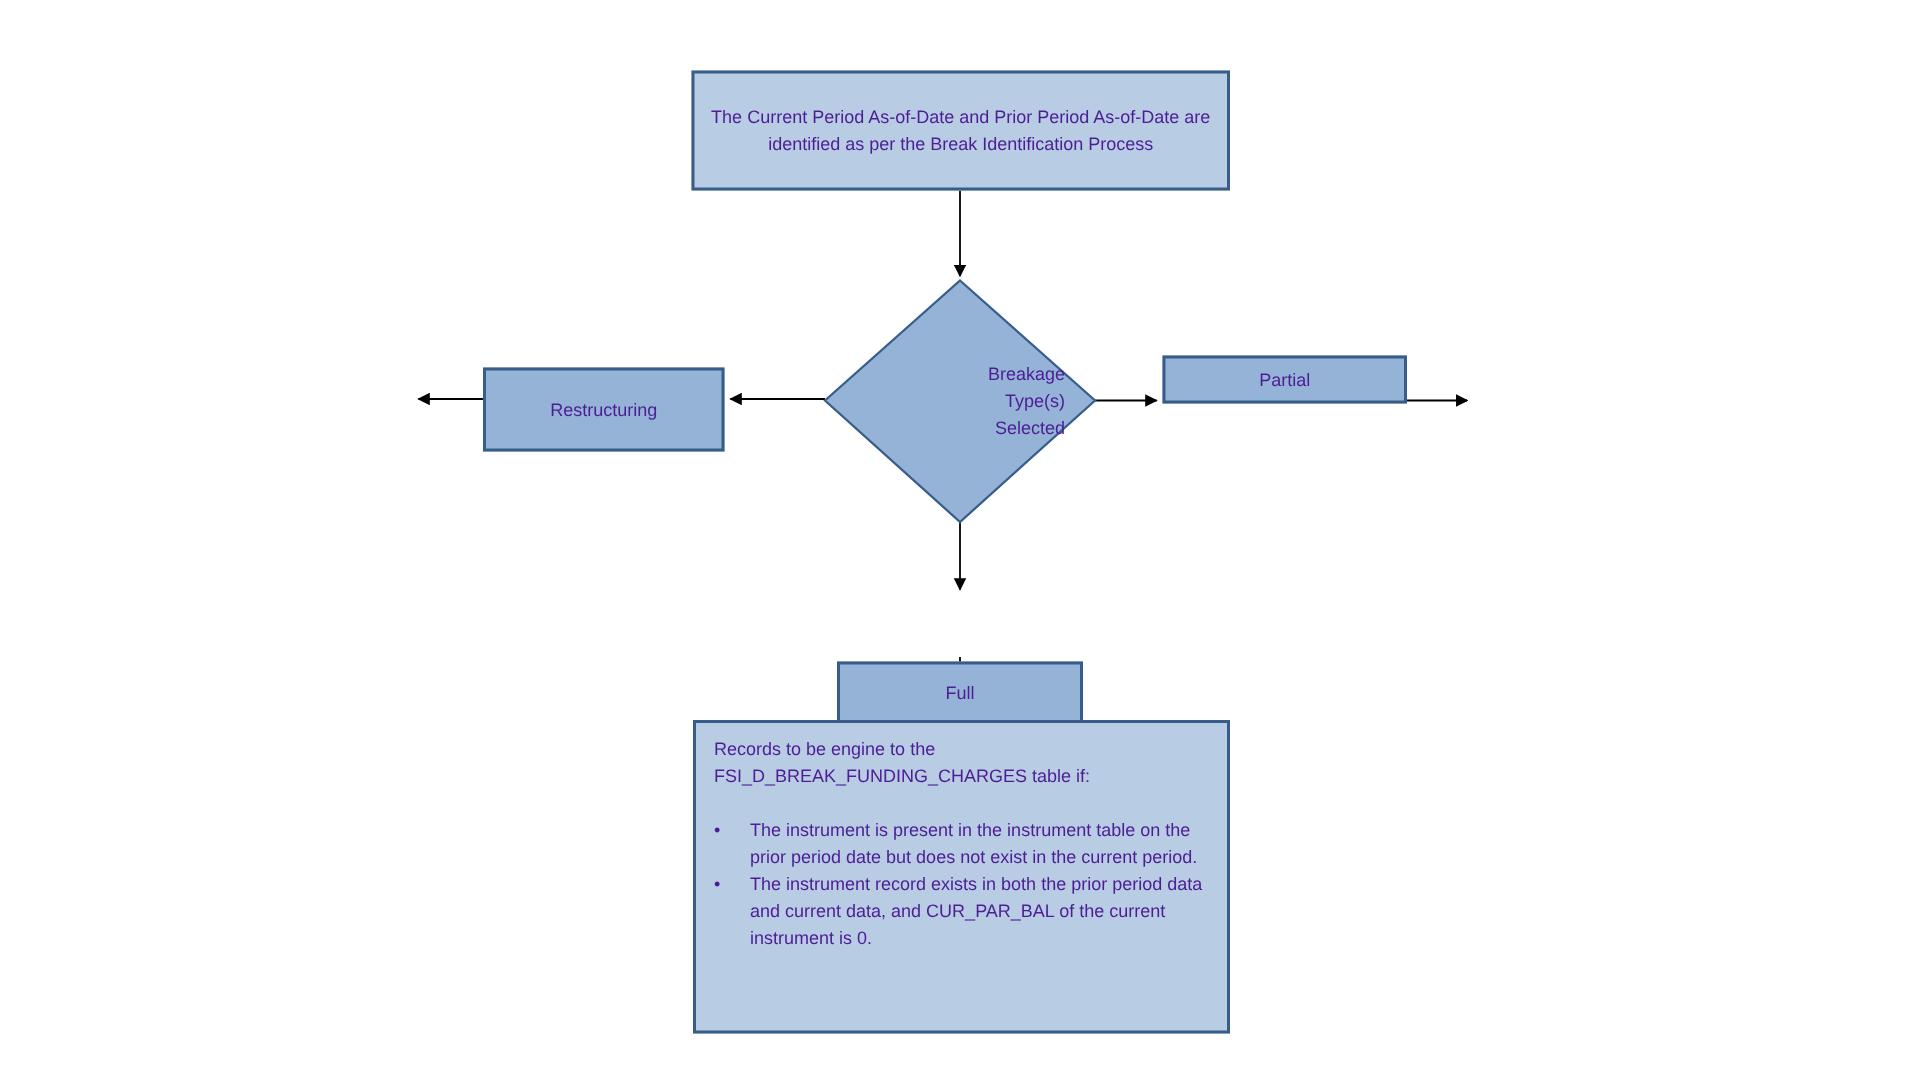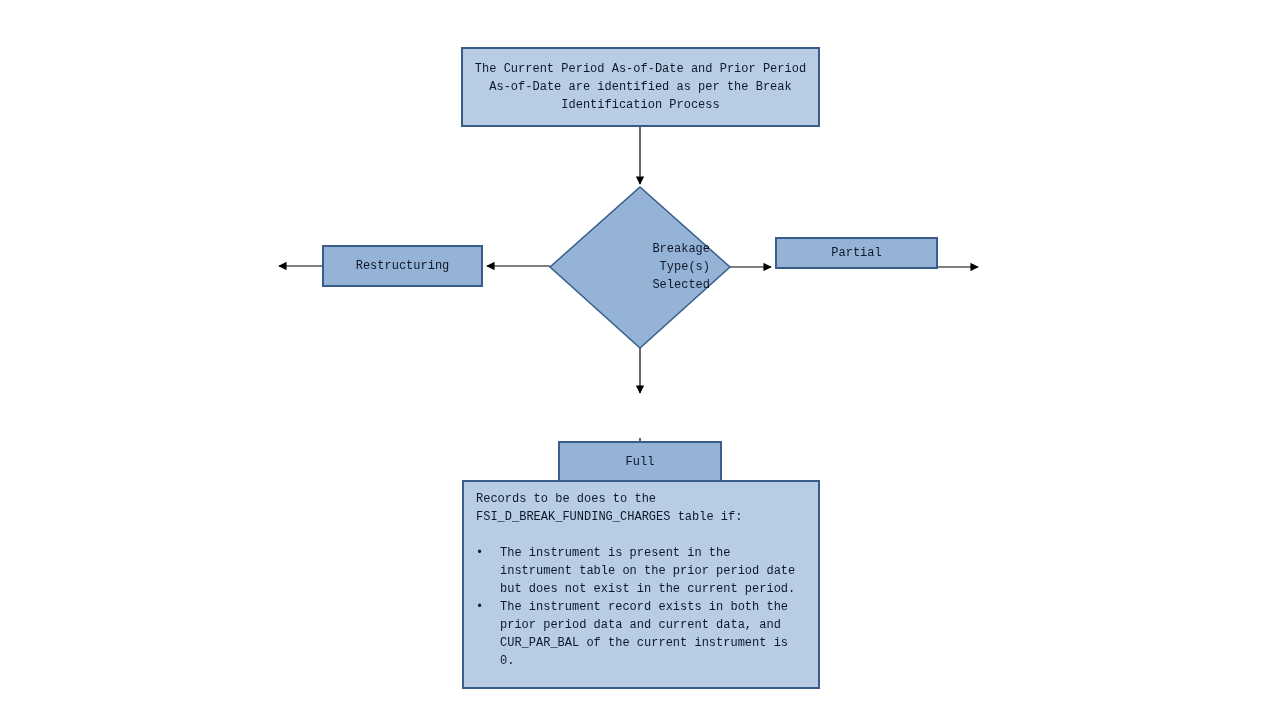--- a/index.html
+++ b/index.html
@@ -1,22 +1,22 @@
 <!DOCTYPE html>
 <html style="--light-fill: #b8cce4; --medium-fill: #95b3d7; --border-color: #385d8a; --arrow: #000000;"><head>
 <meta charset="utf-8">
 <style>
   html, body { margin: 0; padding: 0; background: #ffffff; }
   .canvas {
     position: relative;
     width: 1280px;
     height: 720px;
     background: #ffffff;
-    font-family: Liberation Mono, monospace;
-    color: #0f172a;
+    font-family: Liberation Sans, sans-serif;
+    color: #4c1d95;
     overflow: hidden;
   }
   .arrow-layer {
     position: absolute;
     left: 0; top: 0;
     width: 1280px; height: 720px;
   }
   .connector { stroke: var(--arrow, #000000); stroke-width: 1.2; }
   .arrowhead { fill: var(--arrow, #000000); }
   .diamond-shape {
@@ -83,36 +83,36 @@
   </svg>
 
   <div class="box light pad" style="left:461px; top:47px; width:359px; height:80px;">
     <span>The Current Period As-of-Date and Prior Period As-of-Date are identified as per the Break Identification Process</span>
   </div>
 
   <div class="diamond-label">Breakage
 Type(s)
 Selected</div>
 
-  <div class="box medium pad" style="left:322px; top:245px; width:161px; height:42px;">
+  <div class="box medium pad" style="left:322px; top:245px; width:161px; height:56px;">
     <span>Restructuring</span>
   </div>
 
 
   <div class="box medium pad" style="left:775px; top:237px; width:163px; height:32px;">
     <span>Partial</span>
   </div>
 
 
   <div class="box medium pad" style="left:558px; top:397px; width:164px; height:41px;margin-top:44px;">
     <span>Full</span>
   </div>
 
   <div class="box light detail-bottom" style="left:462px; top:480px; width:358px; height:209px;">
-    <div>Records to be does to the FSI_D_BREAK_FUNDING_CHARGES table if:</div>
+    <div>Records to be engine to the FSI_D_BREAK_FUNDING_CHARGES table if:</div>
     <div class="bullets">
       <div class="bullet-row">
         <span class="bullet-marker">•</span>
         <span class="bullet-text">The instrument is present in the instrument table on the prior period date but does not exist in the current period.</span>
       </div>
       <div class="bullet-row">
         <span class="bullet-marker">•</span>
         <span class="bullet-text">The instrument record exists in both the prior period data and current data, and CUR_PAR_BAL of the current instrument is 0.</span>
       </div>
     </div>

